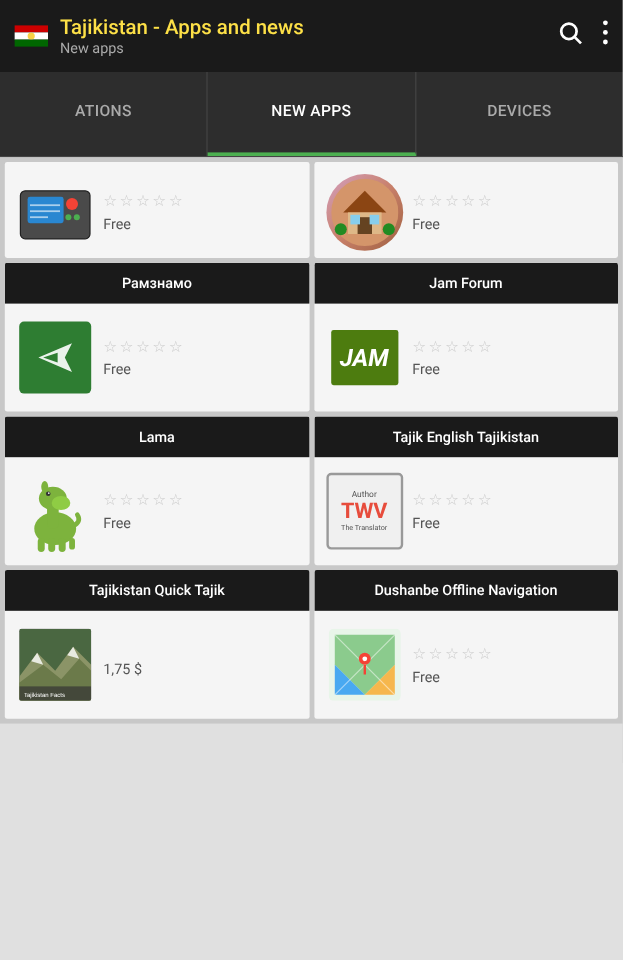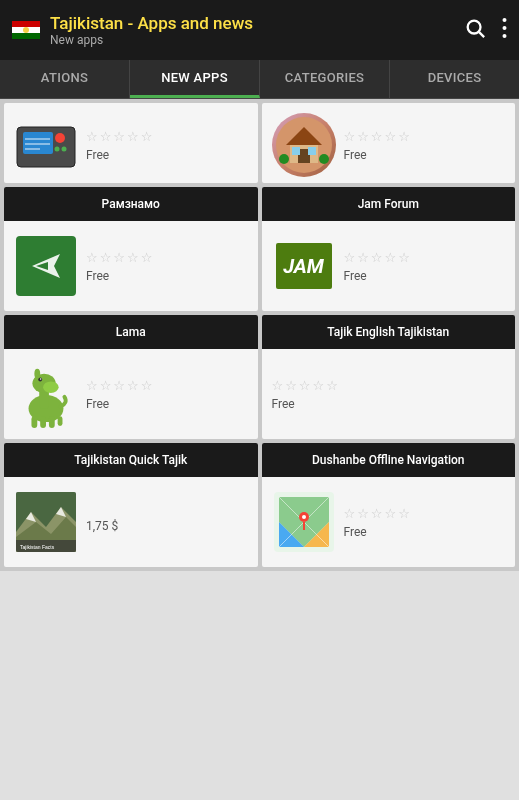--- a/index.html
+++ b/index.html
@@ -53,21 +53,21 @@
     .tabs {
       background: #2d2d2d;
       display: flex;
       border-bottom: 1px solid #444;
       overflow-x: auto;
     }
     .tab {
       flex: 1;
       min-width: 80px;
       text-align: center;
-      padding: 10px 8px;
+      padding: 26px 8px;
       color: #aaaaaa;
       font-size: 13px;
       font-weight: 500;
       cursor: pointer;
       border-right: 1px solid #444;
       white-space: nowrap;
       text-transform: uppercase;
       letter-spacing: 0.3px;
     }
     .tab:last-child { border-right: none; }
@@ -289,23 +289,20 @@
 </div>
 
 <div class="tabs">
   <div class="tab">
     <span>ations</span>
   </div>
   <div class="tab active">
     <span>New apps</span>
   </div>
   <div class="tab">
-    <span>Categories</span>
-  </div>
-  <div class="tab">
     <span>Devices</span>
   </div>
 </div>
 
 <div class="app-grid">
 
   <div class="app-card app-card-partial">
     <div class="app-card-body">
       <div class="app-icon-area radio-icon">
 
@@ -452,20 +449,27 @@
           <span class="star">☆</span>
         </div>
         <div class="app-price">Free</div>
       </div>
     </div>
   </div>
 
   <div class="app-card">
     <div class="app-card-header">Tajik English Tajikistan</div>
     <div class="app-card-body">
+      <div class="app-icon-area">
+        <div class="twv-box">
+          <span class="twv-author">Author</span>
+          <span class="twv-text">TWV</span>
+          <span class="twv-sub">The Translator</span>
+        </div>
+      </div>
       <div class="app-info">
         <div class="stars">
           <span class="star">☆</span>
           <span class="star">☆</span>
           <span class="star">☆</span>
           <span class="star">☆</span>
           <span class="star">☆</span>
         </div>
         <div class="app-price">Free</div>
       </div>

